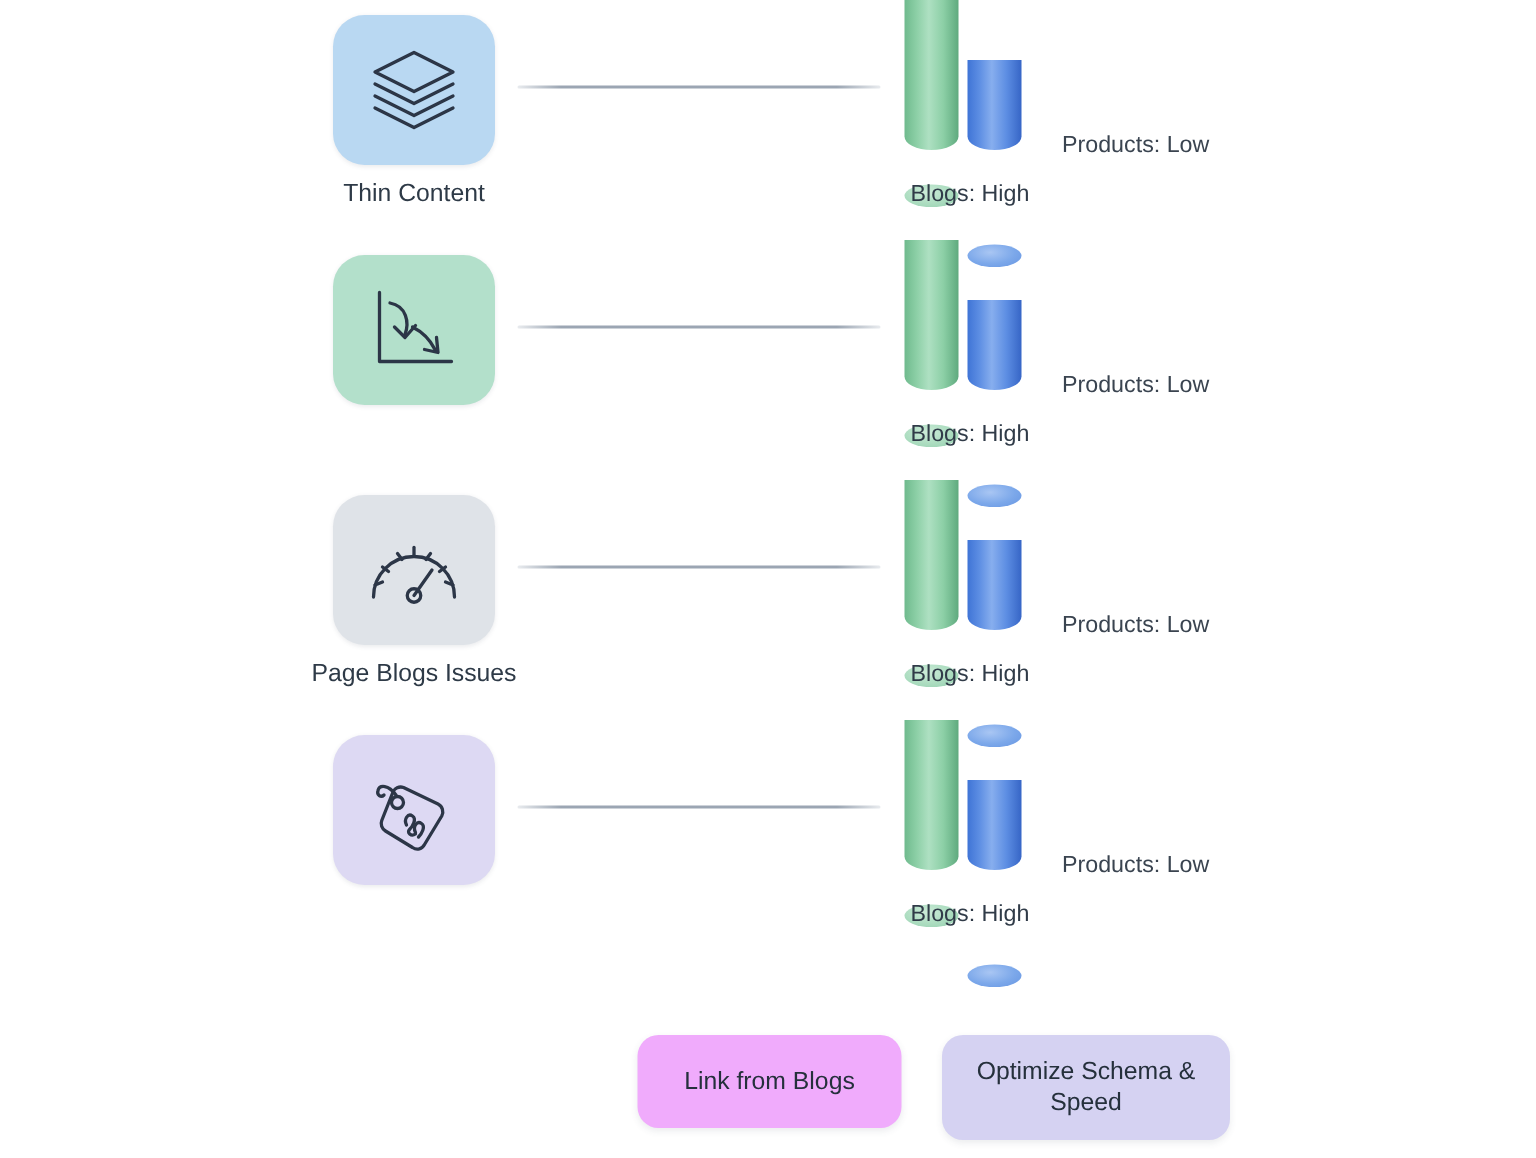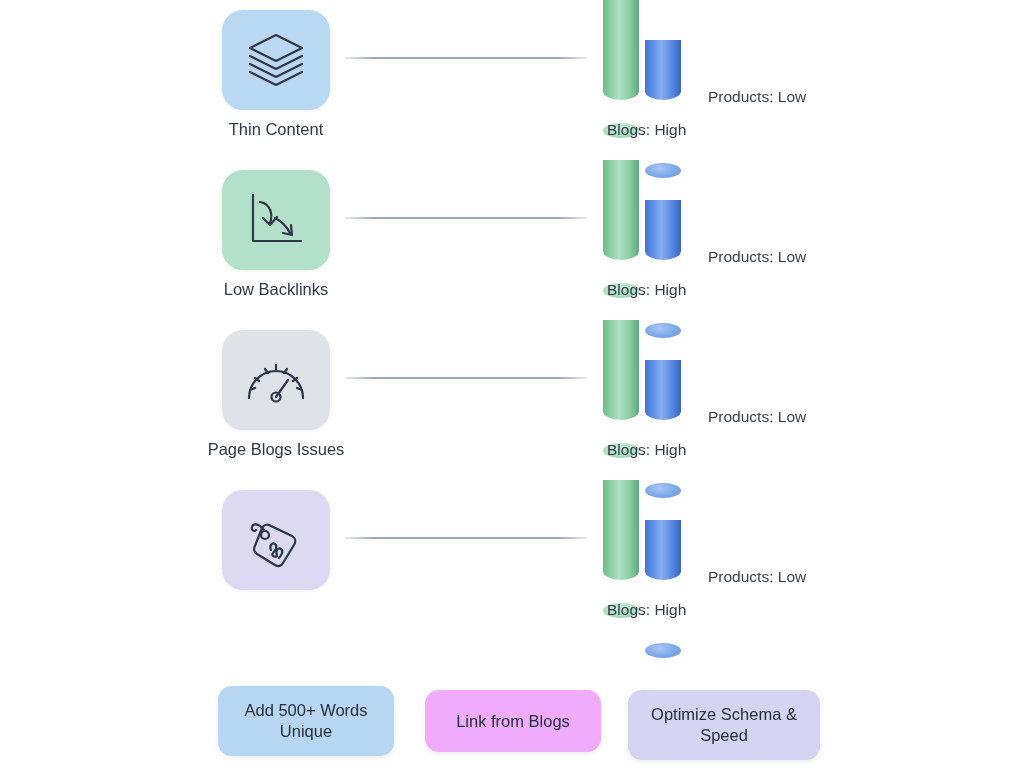--- a/index.html
+++ b/index.html
@@ -199,21 +199,20 @@
         <span>
     <svg width="62" height="58" viewBox="0 0 62 58" fill="none" stroke="#2c3647" stroke-width="2.2" stroke-linejoin="round" stroke-linecap="round">
       <path d="M8 4 L8 50 L56 50"></path>
       <path d="M15 11 C26 13 28 24 25 32"></path>
       <path d="M18 27 L25 34 L32 26"></path>
       <path d="M30 27 C38 31 42 36 45 42"></path>
       <path d="M38 42 L47 44 L46 34"></path>
     </svg>
           </span>
       </div>
-      <div class="tile-label">Low Backlinks</div>
     </div>
 
     <div class="connector"></div>
 
     <div class="bars">
       <div class="cyl cyl-green">
         <div class="body"></div>
         <div class="cap"></div>
       </div>
       <div class="cyl cyl-blue">
@@ -289,22 +288,19 @@
         <div class="cap"></div>
       </div>
     </div>
 
     <div class="bars-caption">Blogs: High</div>
     <div class="side-caption">Products: Low</div>
   </div>
   </div>
 
 <div class="actions" id="actions-container">
-    <div class="action action-0">
-      <span>Add 500+ Words Unique</span>
-    </div>
     <div class="action action-1">
       <span>Link from Blogs</span>
     </div>
     <div class="action action-2">
       <span>Optimize Schema &amp; Speed</span>
     </div>
   </div>
 
 </body></html>

